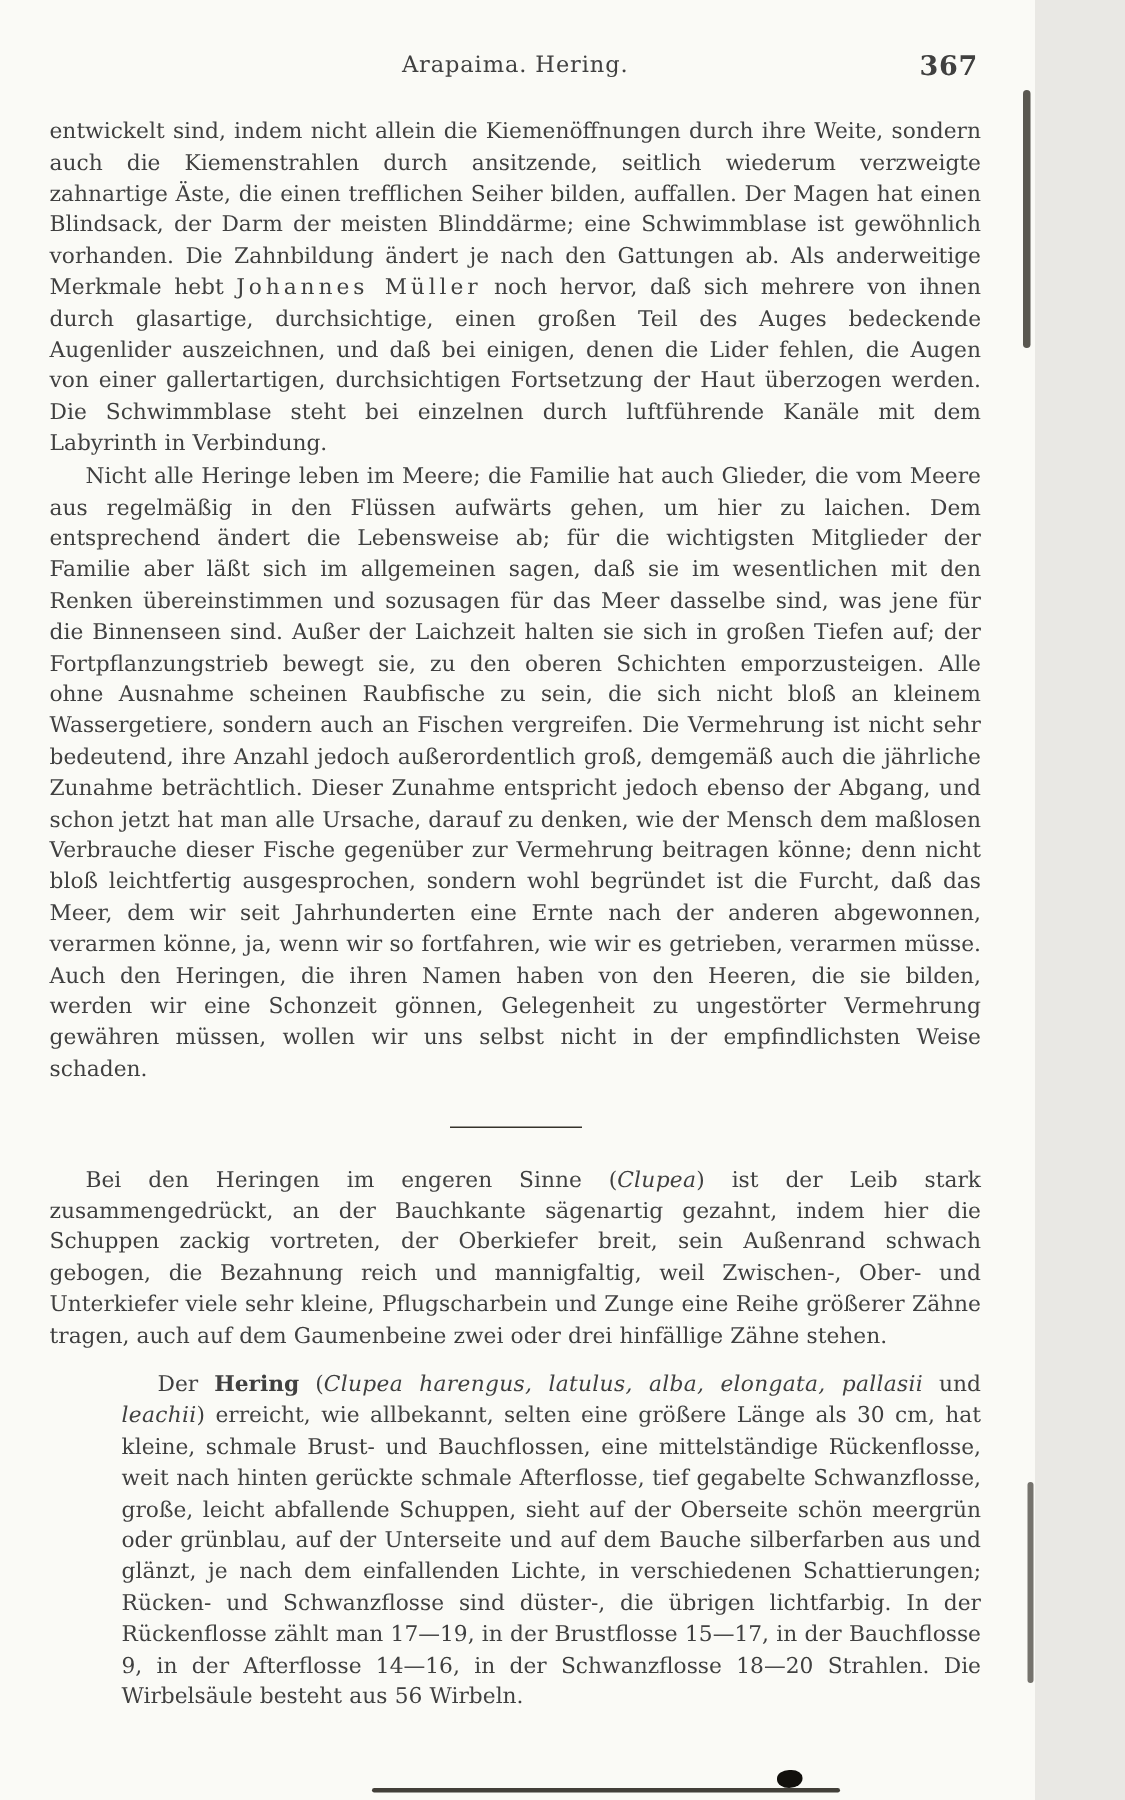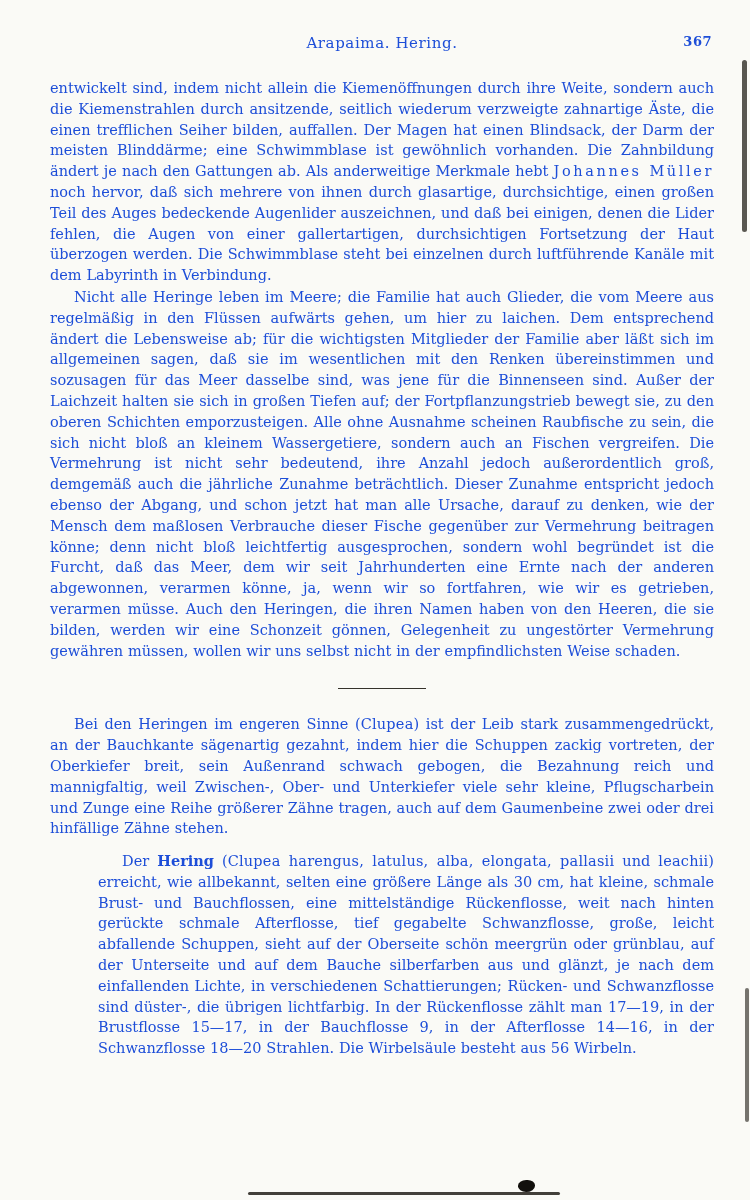--- a/index.html
+++ b/index.html
@@ -3,56 +3,56 @@
 <meta charset="utf-8">
 <style>
   html, body { margin: 0; padding: 0; }
   body {
     width: 750px; height: 1200px;
     background: #e9e8e4;
     font-family: "DejaVu Serif", "Liberation Serif", serif;
   }
   .page {
     position: relative;
-    width: 750px; height: 1200px;
+    width: 690px; height: 1200px;
     background: #fafaf6;
-    color: #1d4ed8;
+    color: #404040;
     overflow: hidden;
     box-sizing: border-box;
-    padding: 34px 36px 0 50px;
+    padding: 34px 36px 0 33px;
   }
   .running-head {
     position: relative;
     text-align: center;
     font-size: 15px;
     letter-spacing: 0.6px;
     margin-bottom: 24px;
     height: 20px;
   }
   .running-head .page-num {
     position: absolute;
     right: 2px; top: 0;
-    font-size: 13px;
+    font-size: 18px;
     font-weight: bold;
     letter-spacing: 0.5px;
     text-align: right;
   }
   .text-block { position: relative; }
   .para {
     margin: 0 0 1px 0;
     font-size: 14.5px;
     line-height: 1.435;
     text-align: justify;
     word-spacing: 0.2px;
   }
   .para.indent { text-indent: 24px; }
   .para.gap-before { margin-top: 12px; margin-left: 48px; }
   .spaced { letter-spacing: 2.6px; }
   .species-bold { font-weight: bold; }
-  .antiqua { letter-spacing: 0.2px; }
+  .antiqua { font-style: italic; letter-spacing: 0.2px; }
   .separator {
     width: 88px;
     border-top: 1.6px solid #35322b;
     margin: 27px auto 25px auto;
     height: 0;
   }
   
   .artifact { position: absolute; background: #3c3933; }
   .edge-strip-top {
     right: 3px; top: 60px; width: 5px; height: 172px;

